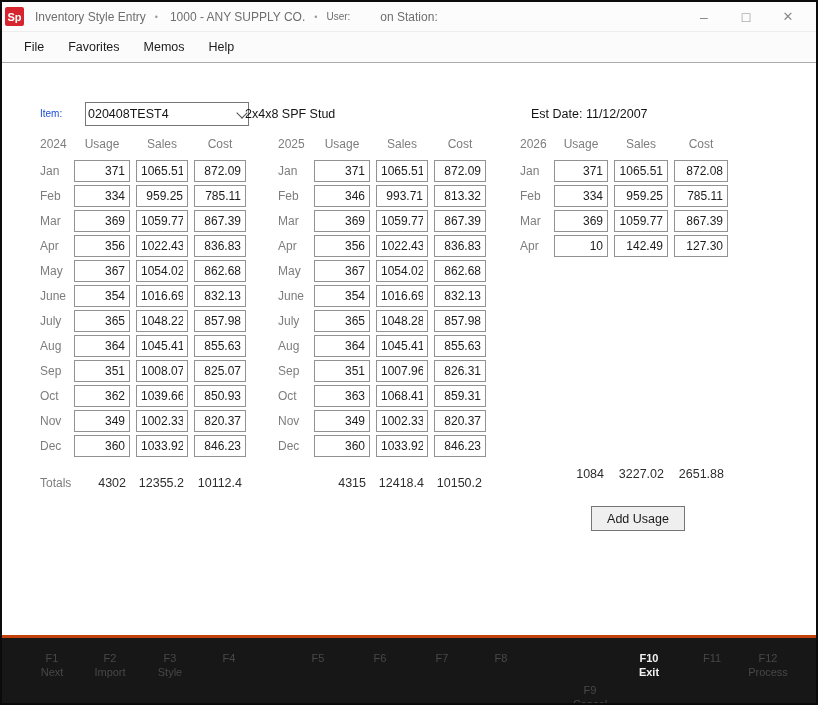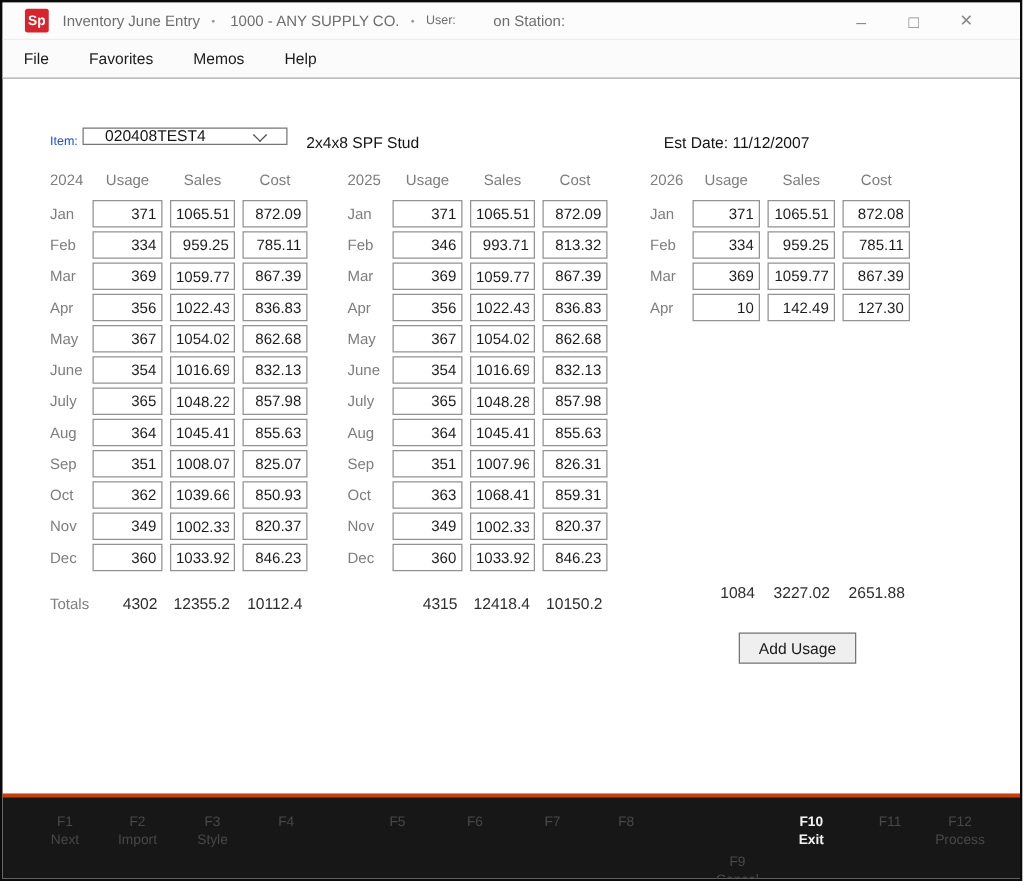--- a/index.html
+++ b/index.html
@@ -4,47 +4,47 @@
 <style>
   html,body{margin:0;padding:0;background:#e8e8e8;}
   .window{
     position:relative;width:818px;height:705px;box-sizing:border-box;
     border:2px solid #0b0b0b;background:#ffffff;overflow:hidden;
     font-family:"Liberation Sans", sans-serif;
   }
   
   .titlebar{
     position:absolute;top:0;left:0;right:0;height:30px;background:#fcfcfc;
-    display:flex;align-items:center;padding:0 18px;border-bottom:1px solid #ededed;
+    display:flex;align-items:center;padding:0 3px;border-bottom:1px solid #ededed;
     box-sizing:border-box;
   }
   .logo{
     width:19px;height:19px;background:#d6252e;color:#fff;font-weight:bold;
     font-size:11px;display:flex;align-items:center;justify-content:center;
     border-radius:2px;flex:0 0 auto;
   }
   .title-text{color:#6e6e6e;font-size:12px;margin-left:11px;white-space:nowrap;}
   .tb-bullet{color:#9a9a9a;font-size:9px;margin:0 9px;}
   .tb-user{color:#6e6e6e;font-size:10px;}
   .tb-station{color:#6e6e6e;font-size:12px;margin-left:30px;}
   .win-controls{margin-left:auto;display:flex;align-items:center;gap:24px;padding-right:16px;}
   .win-btn{color:#8a8a8a;font-size:14px;line-height:14px;cursor:default;width:18px;text-align:center;}
   .win-btn.close{font-size:13px;}
   
   .menubar{
     position:absolute;top:30px;left:0;right:0;height:31px;background:#fbfbfb;
-    display:flex;align-items:center;gap:32px;padding-left:17px;
+    display:flex;align-items:center;gap:24px;padding-left:22px;
     border-bottom:1px solid #ababab;box-sizing:border-box;
   }
   .menu-item{font-size:12.5px;color:#1c1c1c;}
   
   .item-label{position:absolute;left:38px;top:101px;height:22px;line-height:22px;font-size:10px;color:#1d4ed8;}
   .combo{
-    position:absolute;left:64px;top:100px;width:164px;height:14px;box-sizing:border-box;
-    border:1px solid #767676;background:#fff;display:flex;align-items:center;padding:0 17px;
+    position:absolute;left:83px;top:100px;width:164px;height:24px;box-sizing:border-box;
+    border:1px solid #767676;background:#fff;display:flex;align-items:center;padding:0 2px;
   }
   .combo-value{flex:1;font-size:12.5px;color:#151515;}
   .chevron{width:7px;height:7px;border-right:1.5px solid #4f4f4f;border-bottom:1.5px solid #4f4f4f;transform:rotate(45deg);margin-top:-3px;}
   .item-desc{position:absolute;left:243px;top:101px;height:22px;line-height:22px;font-size:12.5px;color:#141414;}
   .est-date{position:absolute;left:529px;top:101px;height:22px;line-height:22px;font-size:12.5px;color:#141414;}
   
   .panel{position:absolute;top:135px;}
   .panel .hdr,.panel .month-row,.panel .totals-row{display:grid;column-gap:6px;align-items:center;}
   #p2024{left:38px;width:206px;}
   #p2025{left:276px;width:208px;}
@@ -87,21 +87,21 @@
   .fk:nth-child(11){left:678px;}.fk:nth-child(12){left:734px;}
   .fk-key,.fk-label{display:block;}
 </style>
 </head>
 <body>
 
 <div class="window">
 
   <div class="titlebar">
     <div class="logo">Sp</div>
-    <span class="title-text">Inventory June Entry</span>
+    <span class="title-text">Inventory Style Entry</span>
     <span class="tb-bullet">•</span>
     <span class="title-text" style="margin-left:3px;">1000 - ANY SUPPLY CO.</span>
     <span class="tb-bullet">•</span>
     <span class="tb-user">User:</span>
     <span class="tb-station">on Station:</span>
     <div class="win-controls">
       <span class="win-btn">–</span>
       <span class="win-btn">□</span>
       <span class="win-btn close">✕</span>
     </div>

